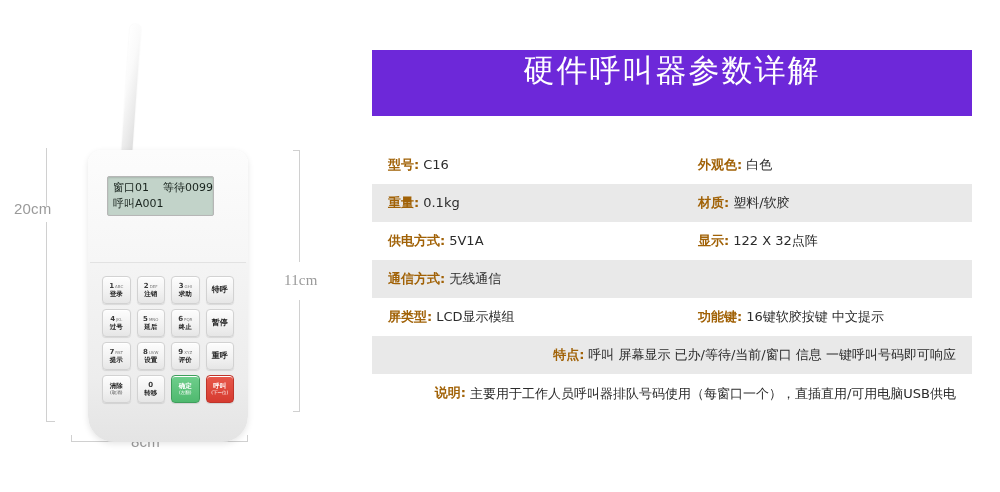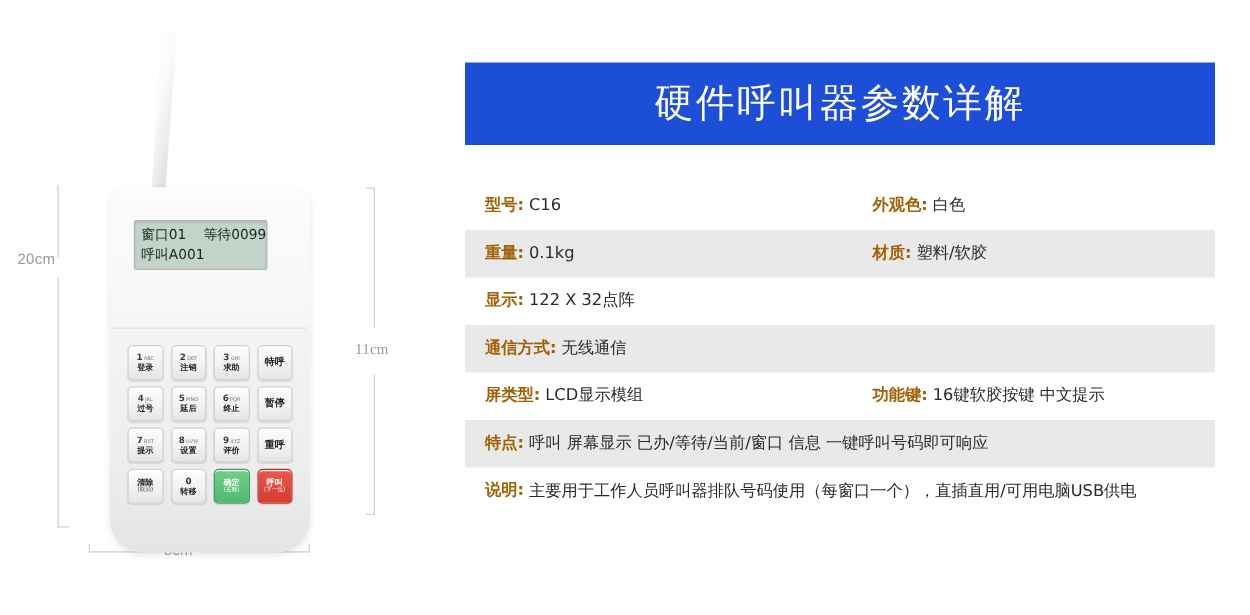--- a/index.html
+++ b/index.html
@@ -29,21 +29,21 @@
     left: 0;
     top: 0;
     width: 352px;
     height: 492px;
   }
 
   
   .dim-label {
     position: absolute;
     color: #9a9a9a;
-    font-size: 12px;
+    font-size: 15px;
     letter-spacing: 0.2px;
     white-space: nowrap;
   }
   .dim-line-v {
     position: absolute;
     width: 1px;
     background: #d0d0d0;
   }
   .dim-line-h {
     position: absolute;
@@ -219,23 +219,23 @@
     top: 0;
     width: 600px;
     height: 492px;
   }
   .banner {
     position: absolute;
     left: 0;
     top: 50px;
     width: 600px;
     height: 66px;
-    background: #1d4ed8;
+    background: #6d28d9;
     display: flex;
-    align-items: center;
+    align-items: flex-start;
     justify-content: center;
   }
   .banner-title {
     font-family: "DejaVu Sans", sans-serif;
     color: #ffffff;
     font-size: 31px;
     letter-spacing: 2px;
     white-space: nowrap;
   }
 
@@ -258,21 +258,21 @@
     align-items: baseline;
     gap: 4px;
     font-family: "DejaVu Sans", sans-serif;
     font-size: 13px;
     color: #1d1d1d;
     line-height: 19px;
     padding-top: 9px;
   }
   .spec-cell.left  { width: 310px; flex: none; }
   .spec-cell.right { flex: 1; }
-  .spec-cell.wide  { width: 100%; flex: none; }
+  .spec-cell.wide  { width: 100%; flex: none; justify-content: flex-end; }
   .spec-key {
     font-weight: bold;
     white-space: nowrap;
     color: #a16207;
   }
   .spec-val { color: #2b2b2b; }
   .spec-row.tall { min-height: 56px; }
   .spec-row.tall .spec-cell { align-items: flex-start; }
   .spec-val.multiline { line-height: 21px; }
 </style>
@@ -427,20 +427,24 @@
           <div class="spec-cell left">
             <span class="spec-key">重量:</span>
             <span class="spec-val">0.1kg</span>
           </div>
           <div class="spec-cell right">
             <span class="spec-key">材质:</span>
             <span class="spec-val">塑料/软胶</span>
           </div>
         </div>
         <div class="spec-row">
+          <div class="spec-cell left">
+            <span class="spec-key">供电方式:</span>
+            <span class="spec-val">5V1A</span>
+          </div>
           <div class="spec-cell right">
             <span class="spec-key">显示:</span>
             <span class="spec-val">122 X 32点阵</span>
           </div>
         </div>
         <div class="spec-row striped">
           <div class="spec-cell right">
             <span class="spec-key">通信方式:</span>
             <span class="spec-val">无线通信</span>
           </div>

